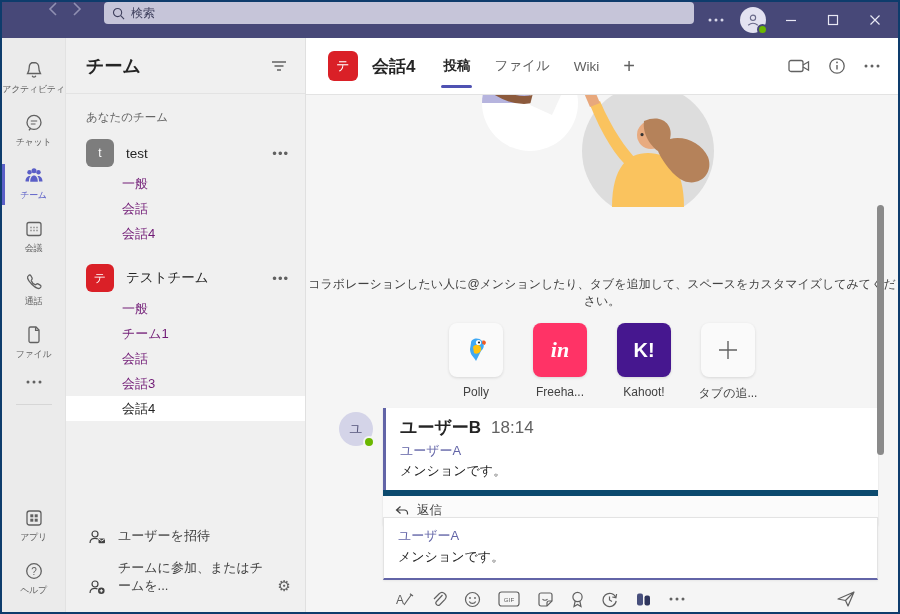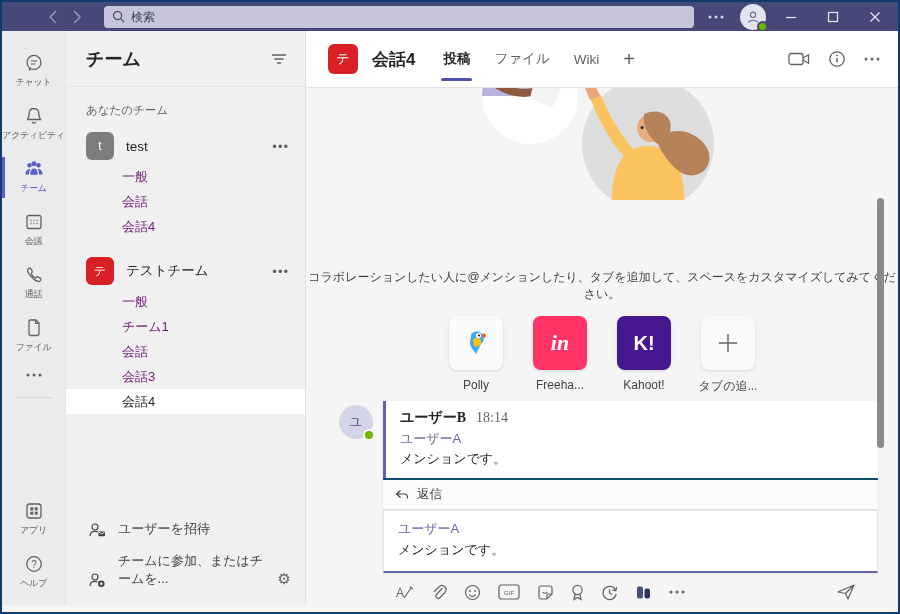--- a/index.html
+++ b/index.html
@@ -9,21 +9,21 @@
     border:2px solid #0e3c6c;
     background:#f5f5f5;
     overflow:hidden;
     position:relative;
     color:#252525;
   }
   svg { display:block; }
 
   
   .titlebar {
-    height:29px; background:#474878; display:flex; align-items:center;
+    height:36px; background:#474878; display:flex; 
     padding:0 6px; position:relative;
   }
   .nav-chevrons { display:flex; gap:14px; margin-left:40px; margin-right:22px; }
   .nav-chevrons svg { opacity:.65; }
   .searchbox {
     width:590px; height:22px; background:#c6c5d9; border-radius:4px;
     display:flex; align-items:center; padding:0 8px; gap:6px;
   }
   .searchbox input {
     border:none; background:transparent; outline:none; width:100%;
@@ -153,27 +153,27 @@
     width:34px; height:34px; border-radius:50%; background:#d4d4e8; color:#54547a;
     font-size:13px; display:flex; align-items:center; justify-content:center;
     position:relative; flex-shrink:0; margin-top:4px;
   }
   .msg-avatar .presence {
     position:absolute; right:-2px; bottom:-2px; width:12px; height:12px;
     border-radius:50%; background:#6bb700; border:2px solid #f5f5f5;
   }
   .msg-card { flex:1; background:#fff; box-shadow:0 1px 2px rgba(0,0,0,.1); }
   .msg-body { border-left:3px solid #6264a7; padding:8px 14px 10px; }
-  .msg-meta { font-size:14px;font-family:Liberation Serif, serif; }
+  .msg-meta { font-size:17px; }
   .msg-author { font-weight:bold; }
   .msg-time { color:#616161; margin-left:10px; }
   .msg-mention { color:#6264a7; font-size:13px; margin-top:3px; }
   .msg-text { font-size:13px; margin-top:2px; }
   .msg-replybar {
-    border-top:2px solid #0c4a6e; background:#fbfbfb; padding:6px 12px;
+    border-top:6px solid #0c4a6e; background:#fbfbfb; padding:6px 12px;
     display:flex; align-items:center; gap:8px; font-size:12.5px; color:#424242; cursor:pointer;
   }
 
   
   .compose { position:absolute; top:422px; left:77px; right:20px; }
   .compose-box {
     background:#fff; border:1px solid #e3e3e3; border-bottom:2px solid #6264a7;
     padding:9px 14px 12px; box-shadow:0 1px 2px rgba(0,0,0,.06); cursor:text;
   }
   .compose-mention { color:#6264a7; font-size:13px; }
@@ -245,35 +245,35 @@
     </span>
   </div>
 </div>
 
 <div class="app-body">
 
   <nav class="rail">
     <div class="rail-item">
       <span>
         <svg width="20" height="20" viewBox="0 0 20 20">
+            <path d="M10 2.5 C6.8 2.5 5.2 4.8 5.2 7.5 C5.2 11 4 12.5 3.5 13.5 L16.5 13.5 C16 12.5 14.8 11 14.8 7.5 C14.8 4.8 13.2 2.5 10 2.5 Z" stroke="#616161" stroke-width="1.3" fill="none"></path>
+            <path d="M8.2 15.8 a1.9 1.9 0 0 0 3.6 0" stroke="#616161" stroke-width="1.3" fill="none"></path>
+          </svg>
+      </span>
+      <span class="lbl">アクティビティ</span>
+    </div>
+    <div class="rail-item">
+      <span>
+        <svg width="20" height="20" viewBox="0 0 20 20">
             <circle cx="10" cy="9.4" r="7" stroke="#616161" stroke-width="1.3" fill="none"></circle>
             <path d="M5 17.4 L6.8 15" stroke="#616161" stroke-width="1.3" fill="none"></path>
             <path d="M6.8 8 H13.2 M6.8 11 H11.5" stroke="#616161" stroke-width="1.2"></path>
           </svg>
       </span>
       <span class="lbl">チャット</span>
-    </div>
-    <div class="rail-item">
-      <span>
-        <svg width="20" height="20" viewBox="0 0 20 20">
-            <path d="M10 2.5 C6.8 2.5 5.2 4.8 5.2 7.5 C5.2 11 4 12.5 3.5 13.5 L16.5 13.5 C16 12.5 14.8 11 14.8 7.5 C14.8 4.8 13.2 2.5 10 2.5 Z" stroke="#616161" stroke-width="1.3" fill="none"></path>
-            <path d="M8.2 15.8 a1.9 1.9 0 0 0 3.6 0" stroke="#616161" stroke-width="1.3" fill="none"></path>
-          </svg>
-      </span>
-      <span class="lbl">アクティビティ</span>
     </div>
     <div class="rail-item active">
       <span>
         <svg width="22" height="20" viewBox="0 0 22 20">
             <circle cx="6.5" cy="6.2" r="2.2" fill="#5b5fc7"></circle>
             <circle cx="15.5" cy="6.2" r="2.2" fill="#5b5fc7"></circle>
             <circle cx="11" cy="4.8" r="2.5" fill="#5b5fc7"></circle>
             <path d="M2.5 15.5 C2.5 11.5 5 10 6.7 10 L7.6 10 C6.2 11.4 6 13.5 6 15.5 Z" fill="#5b5fc7"></path>
             <path d="M19.5 15.5 C19.5 11.5 17 10 15.3 10 L14.4 10 C15.8 11.4 16 13.5 16 15.5 Z" fill="#5b5fc7"></path>
             <path d="M7.2 15.8 C7.2 11 9.5 9.6 11 9.6 C12.5 9.6 14.8 11 14.8 15.8 Z" fill="#5b5fc7"></path>

